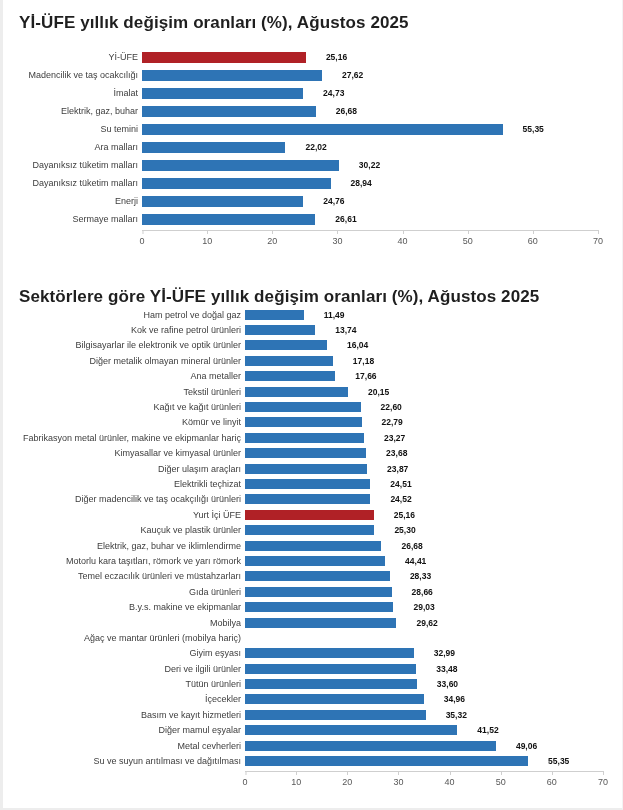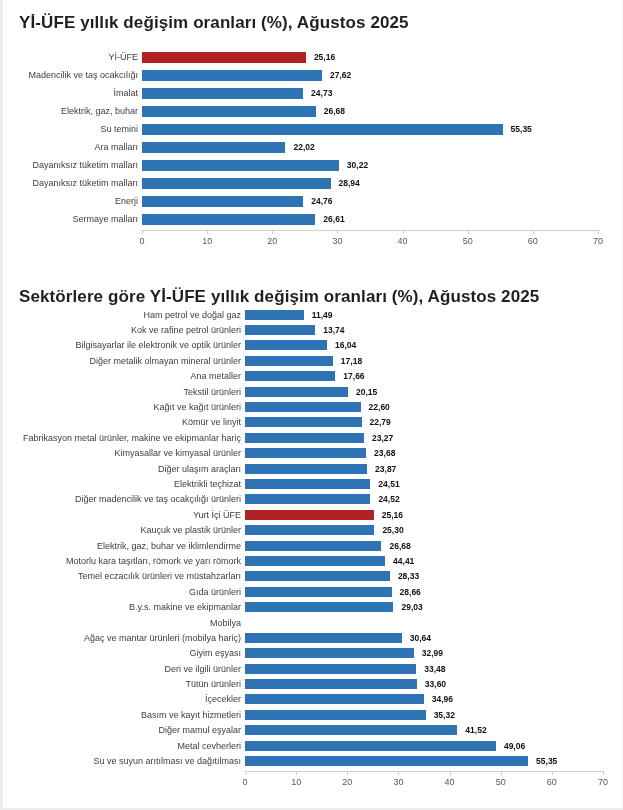--- a/index.html
+++ b/index.html
@@ -21,21 +21,21 @@
   .c2 .title{margin-bottom:0;}
   .row{display:flex;align-items:center;}
   .c1 .row{height:18px;}
   .c2 .row{height:15.4px;}
   .cat{
     text-align:right;font-size:9px;color:#3d3d3d;
     white-space:nowrap;flex:none;margin-right:4px;
   }
   .c1 .cat{width:125px;}
   .c2 .cat{width:228px;}
-  .track{flex:1;display:flex;align-items:center;min-width:0;}
+  .track{flex:1;display:flex;align-items:center;min-width:0;gap:12px;}
   .bar{flex:none;}
   .c1 .bar{height:11px;}
   .c2 .bar{height:10px;}
   .val{
     margin-left:8px;font-size:8.5px;font-weight:700;color:#111;
     white-space:nowrap;flex:none;
   }
   .axisrow{display:flex;}
   .spacer{flex:none;}
   .c1 .spacer{width:129px;}
@@ -285,27 +285,27 @@
         </div>
         <div class="row">
           <div class="cat">B.y.s. makine ve ekipmanlar</div>
           <div class="track">
             <div class="bar" style="width: 41.4714%; background: rgb(46, 116, 181);"></div>
             <span class="val">29,03</span>
           </div>
         </div>
         <div class="row">
           <div class="cat">Mobilya</div>
+          <div class="track">
+            <div class="bar" style="width: 42.3143%; background: rgb(46, 116, 181);"></div>
+            <span class="val">29,62</span>
+          </div>
         </div>
         <div class="row">
           <div class="cat">Ağaç ve mantar ürünleri (mobilya hariç)</div>
-          <div class="track">
-            <div class="bar" style="width: 43.7714%; background: rgb(46, 116, 181);"></div>
-            <span class="val">30,64</span>
-          </div>
         </div>
         <div class="row">
           <div class="cat">Giyim eşyası</div>
           <div class="track">
             <div class="bar" style="width: 47.1286%; background: rgb(46, 116, 181);"></div>
             <span class="val">32,99</span>
           </div>
         </div>
         <div class="row">
           <div class="cat">Deri ve ilgili ürünler</div>

